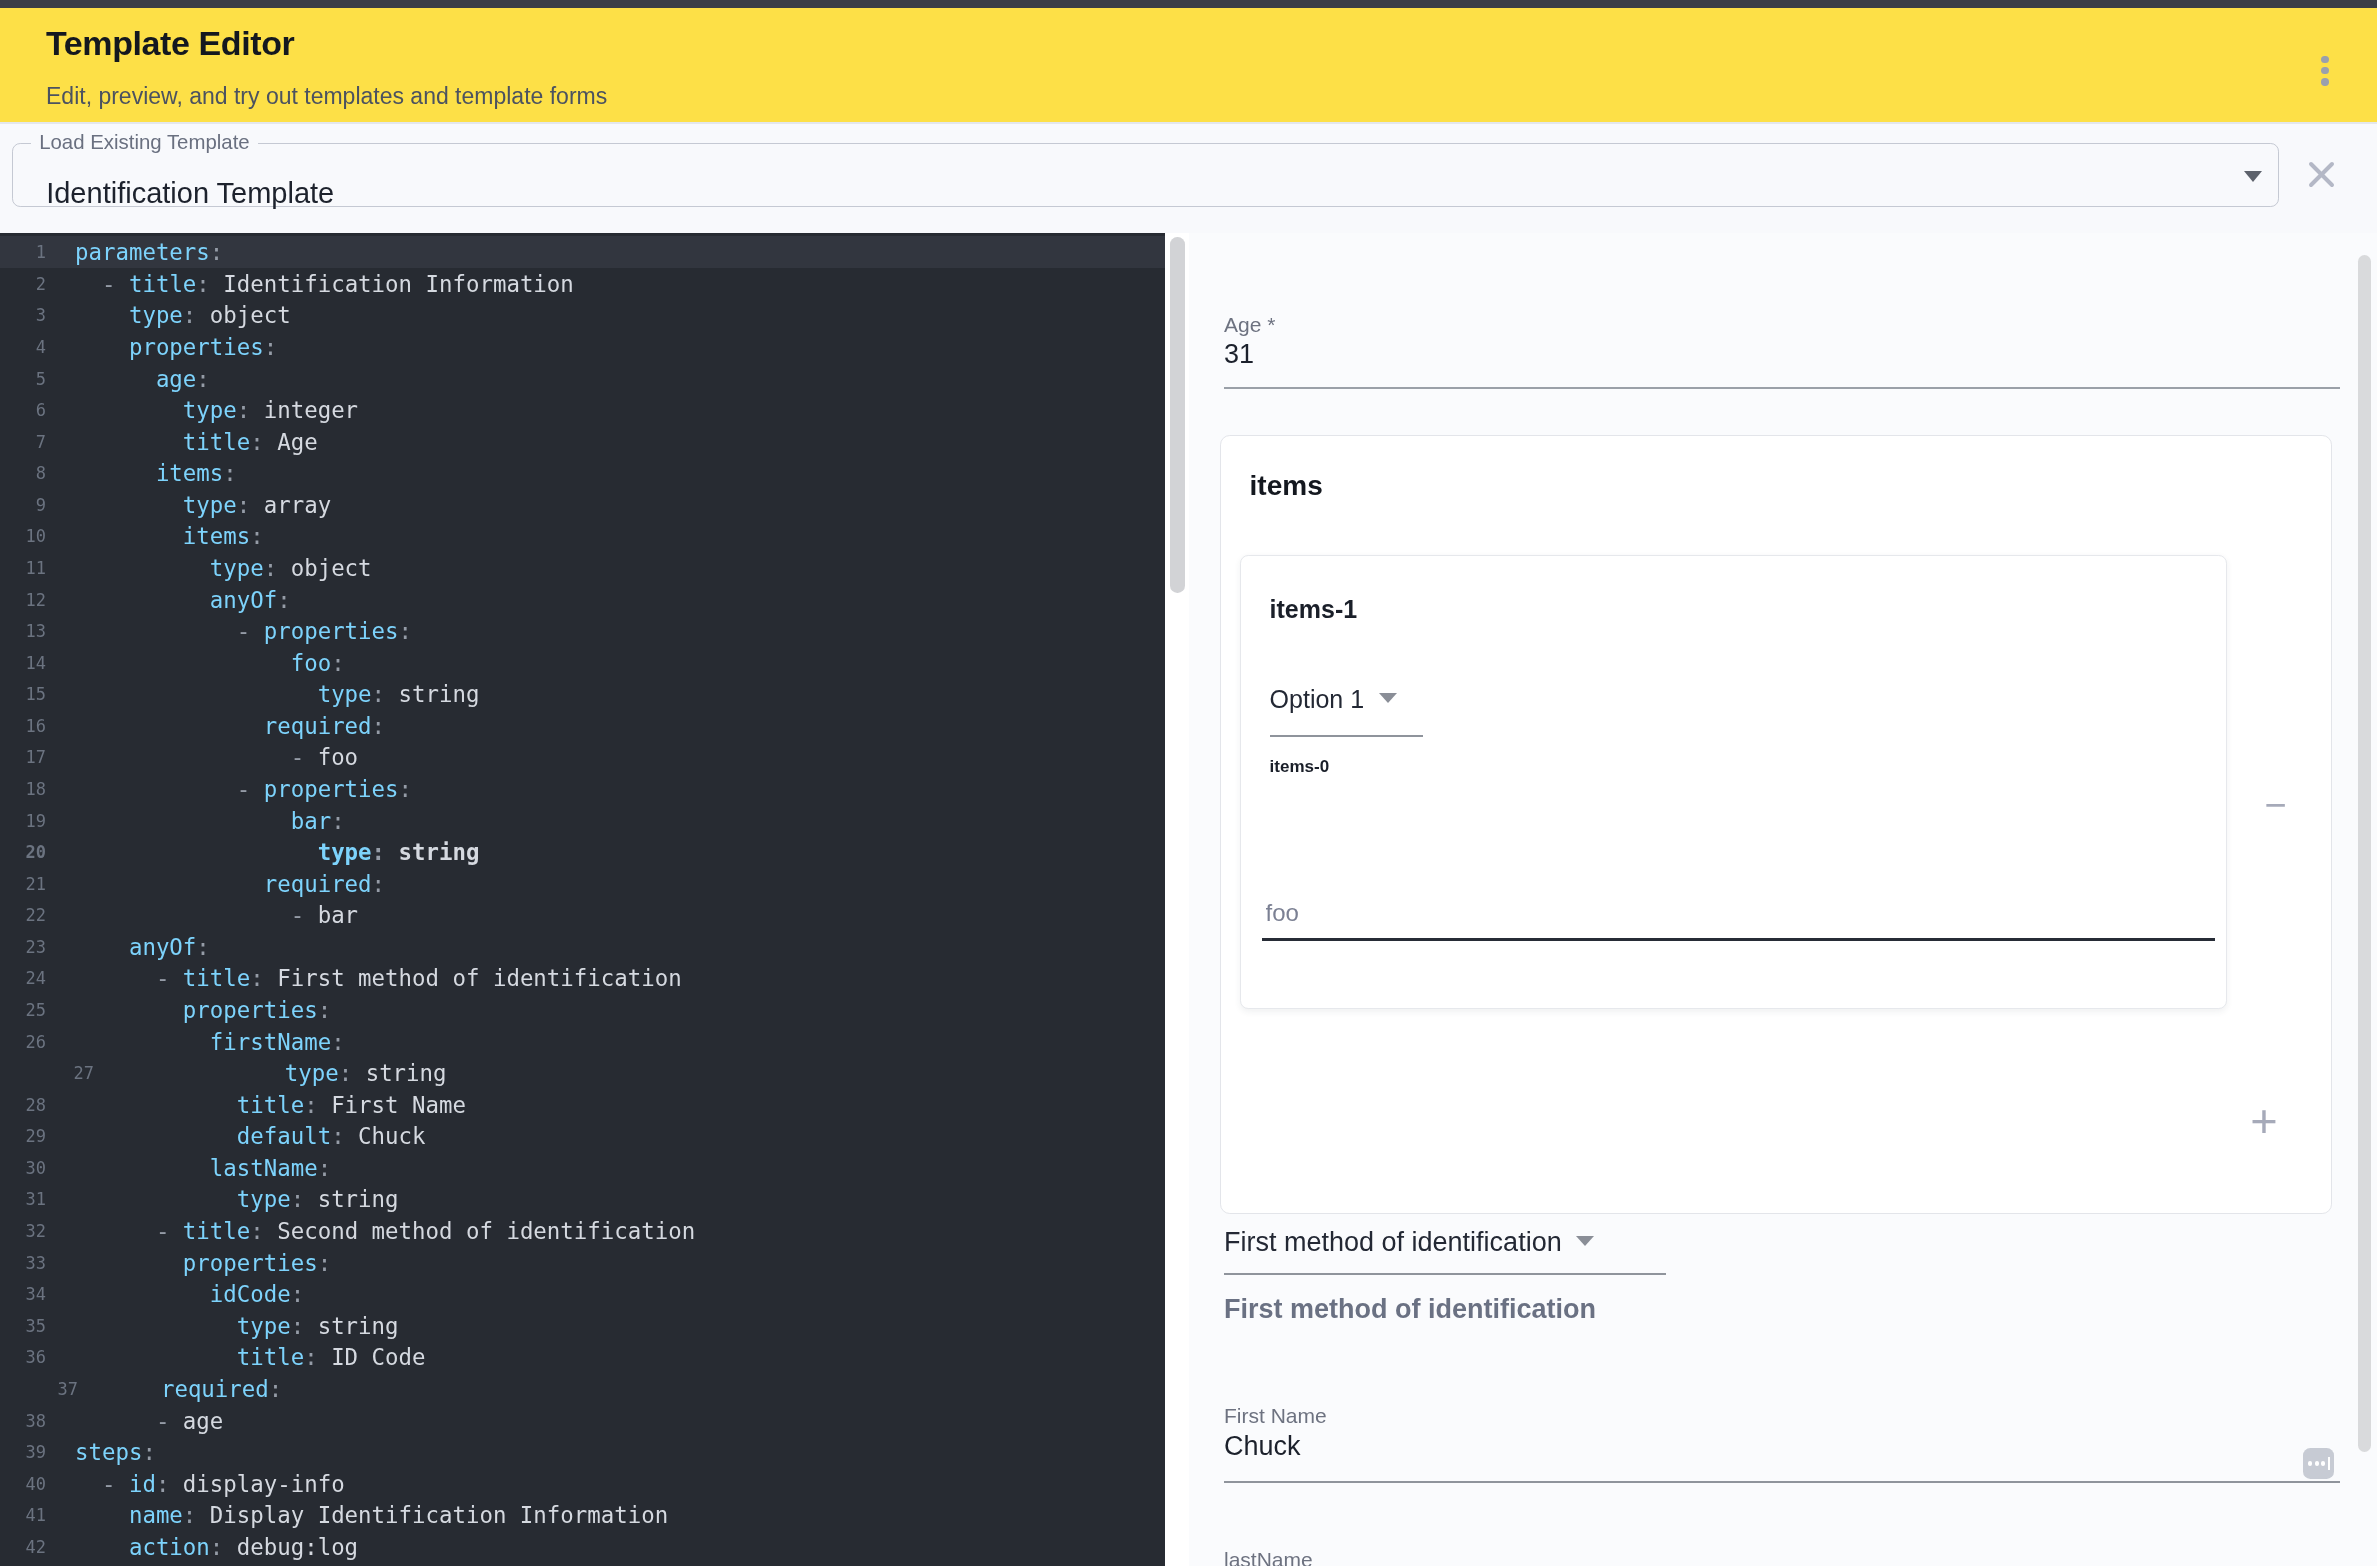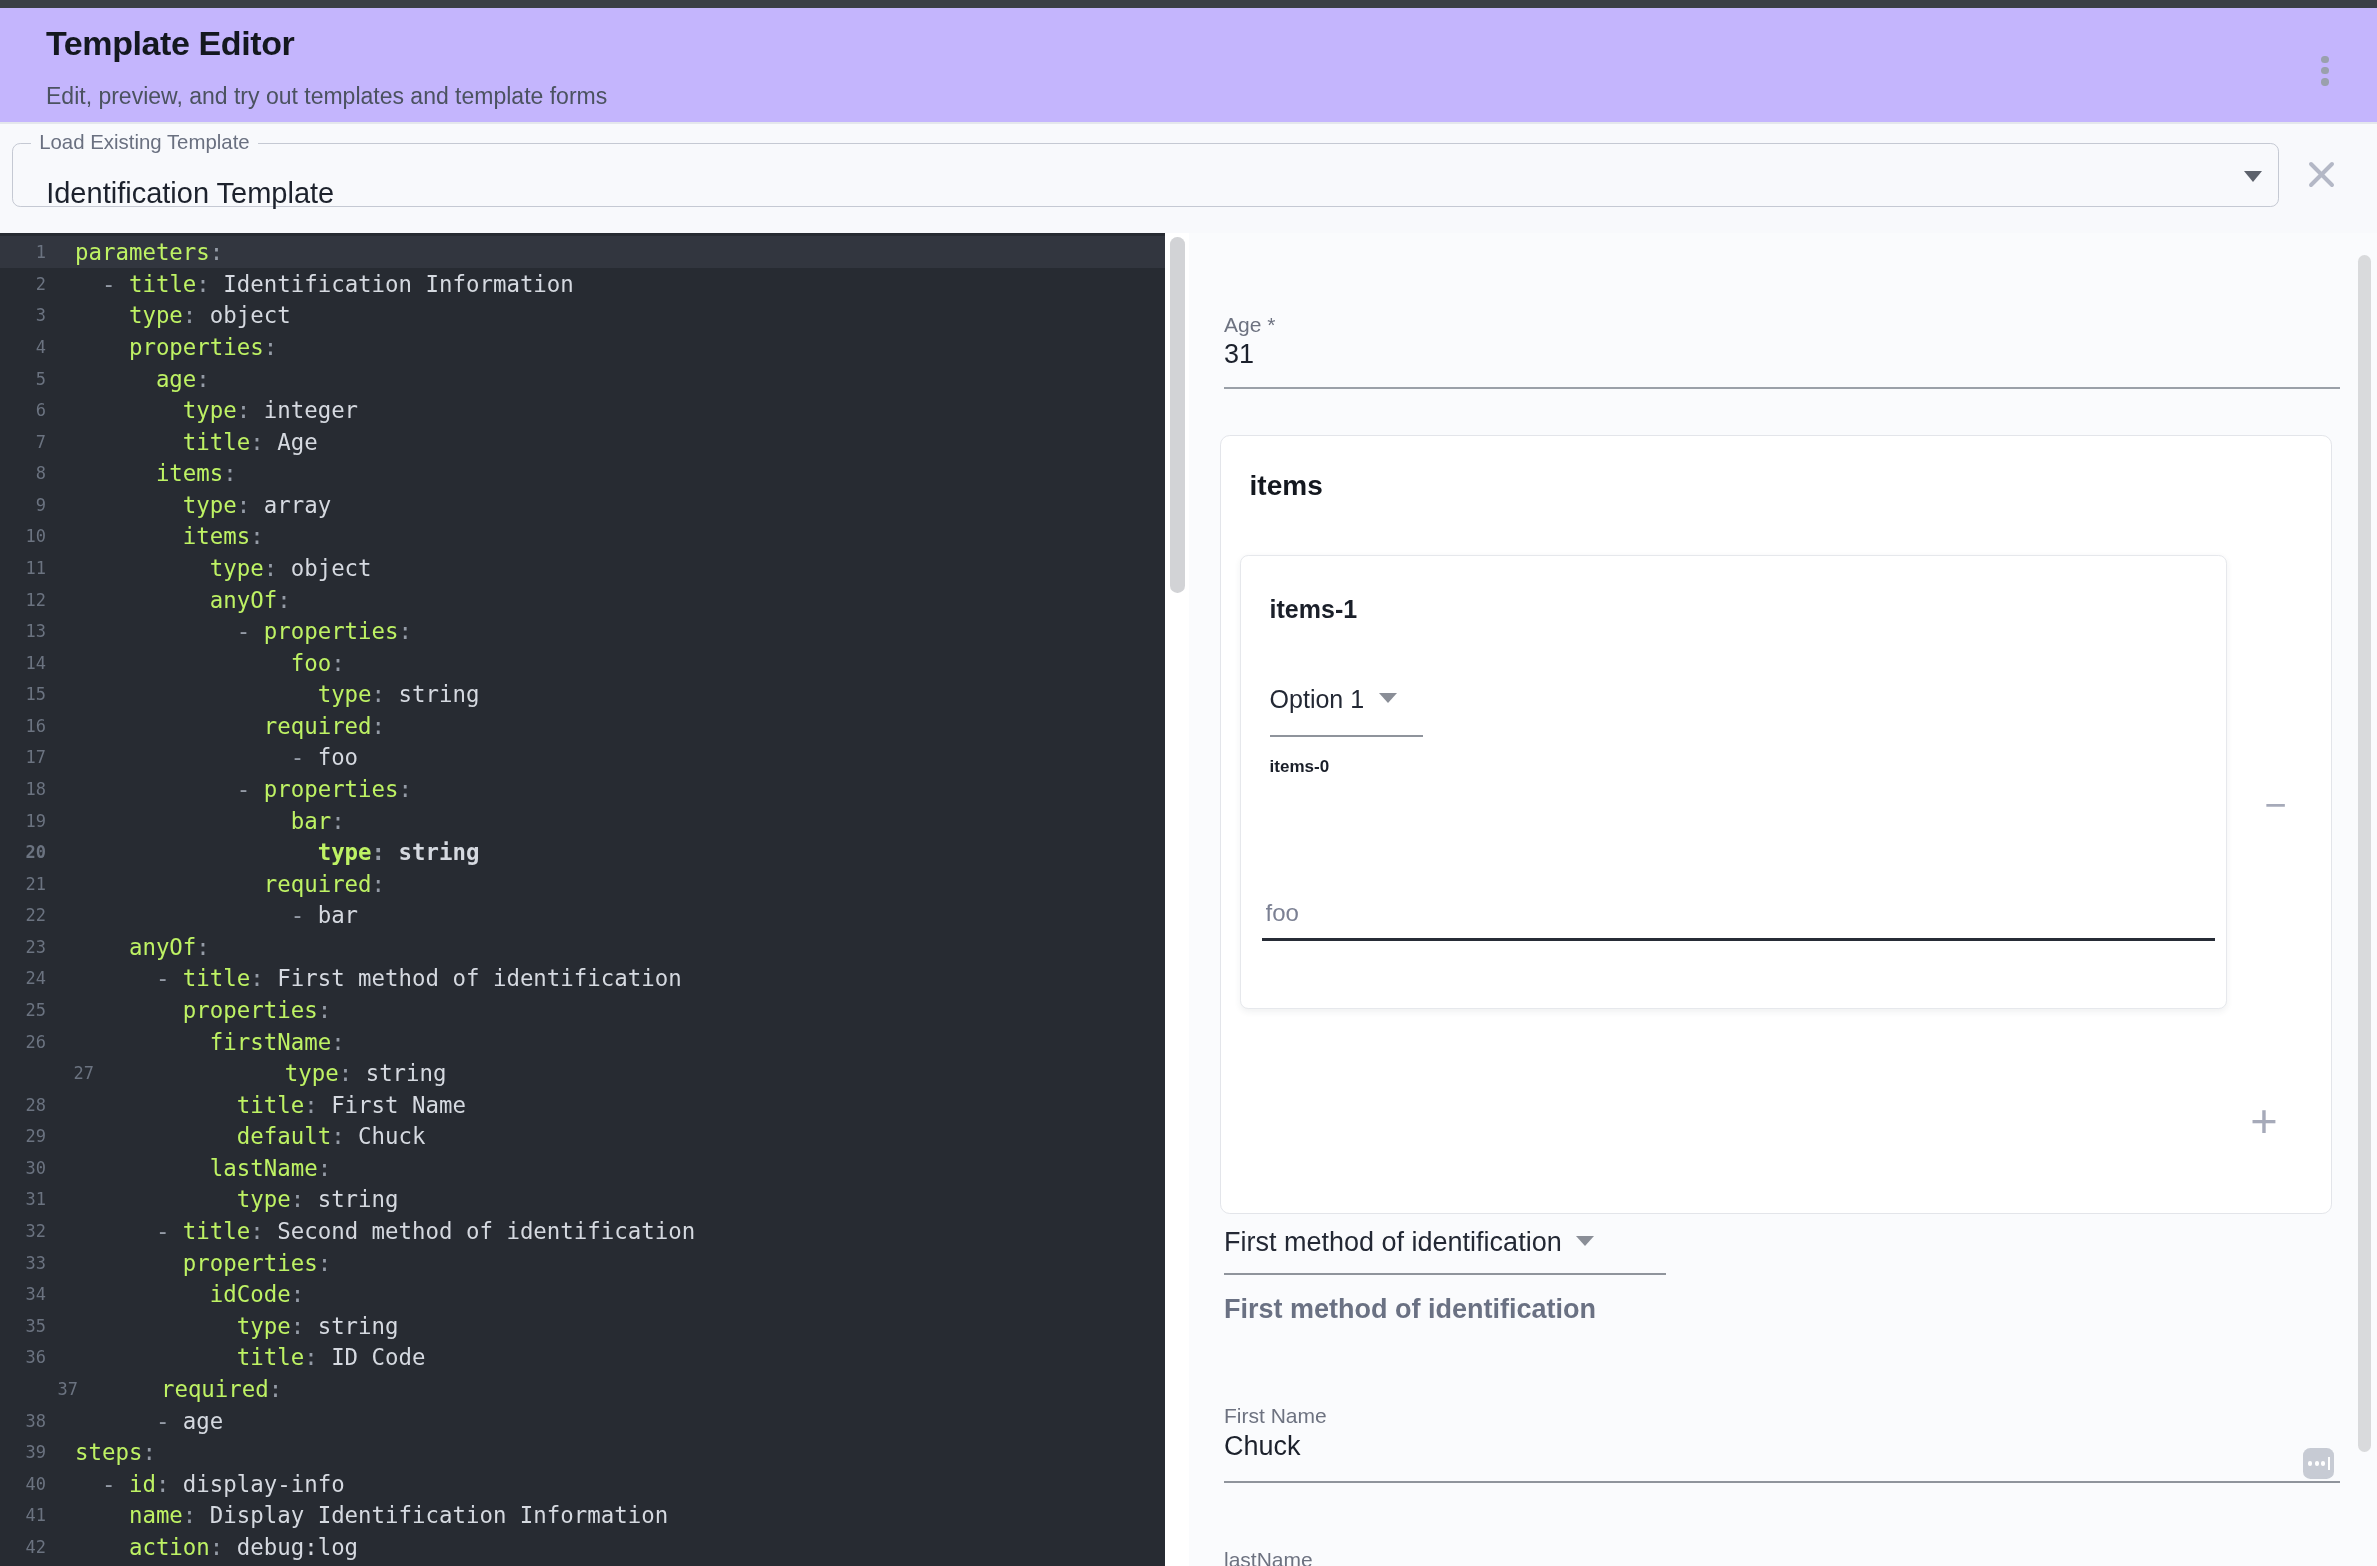--- a/index.html
+++ b/index.html
@@ -3,21 +3,21 @@
 <meta charset="utf-8">
 <style>
   html,body{margin:0;padding:0;}
   body{
     width:2377px;height:1566px;overflow:hidden;position:relative;
     background:#ffffff;font-family:"Liberation Sans",sans-serif;
     -webkit-font-smoothing:antialiased;
   }
   
   .top-strip{position:absolute;left:0;top:0;width:2377px;height:8.2px;background:#3b3f46;}
-  .header{position:absolute;left:0;top:8.2px;width:2377px;height:114px;background:#c4b5fd;}
+  .header{position:absolute;left:0;top:8.2px;width:2377px;height:114px;background:#fde047;}
   .page-title{position:absolute;left:46px;top:16.3px;font-size:34px;font-weight:700;color:#14181f;letter-spacing:-0.4px;}
   .page-subtitle{position:absolute;left:46px;top:75px;font-size:23px;color:#4b5260;}
   .kebab{position:absolute;left:2307px;top:38px;width:36px;height:49px;display:flex;flex-direction:column;align-items:center;justify-content:center;cursor:pointer;}
   .kebab i{width:7.3px;height:7.3px;border-radius:50%;background:#9aa0ad;margin:2px 0;}
   .divider{position:absolute;left:0;top:122px;width:2377px;height:1.6px;background:#e4e7ec;}
   .section{position:absolute;left:0;top:124px;width:2377px;height:109px;background:#f8f9fc;}
 
   
   .loader-box{position:absolute;left:12.2px;top:19px;width:2265px;height:62px;border:1.6px solid #c5c9d3;border-radius:8.2px;}
   .loader-label{position:absolute;left:31px;top:6.5px;font-size:20.4px;color:#6a7080;background:#f8f9fc;padding:0 8.2px;}
@@ -26,21 +26,21 @@
   .clear-x{position:absolute;left:2307px;top:36px;width:29px;height:29px;cursor:pointer;}
   .clear-x svg{display:block;}
 
   
   .editor{position:absolute;left:0;top:233px;width:1165px;height:1334px;background:#272b32;overflow:hidden;
           font-family:"DejaVu Sans Mono",monospace;font-size:22.4px;}
   .code-line{position:absolute;left:0;width:100%;height:32px;line-height:32px;white-space:pre;}
   .code-line.active{background:#32363f;}
   .gutter{position:absolute;left:0;top:0;width:46px;text-align:right;color:#6b7380;font-size:17px;line-height:32px;}
   .code-text{position:absolute;left:75px;top:0;}
-  .t-k{color:#bef264;}
+  .t-k{color:#7dd3fc;}
   .t-x{color:#959ca7;}
   .t-d{color:#959ca7;}
   .t-v{color:#d5d9e0;}
   .split{position:absolute;left:1165px;top:233px;width:24px;height:1334px;background:#ffffff;}
   .editor-scrollbar{position:absolute;left:1170px;top:237px;width:14.7px;height:356px;border-radius:7.3px;background:#d2d3d6;cursor:pointer;}
 
   
   .panel{position:absolute;left:1189px;top:233px;width:1189px;height:1334px;background:#fafbfd;overflow:hidden;}
   .flabel{position:absolute;font-size:21px;color:#6d7280;}
   .finput{position:absolute;border:none;outline:none;background:transparent;padding:0;margin:0;

